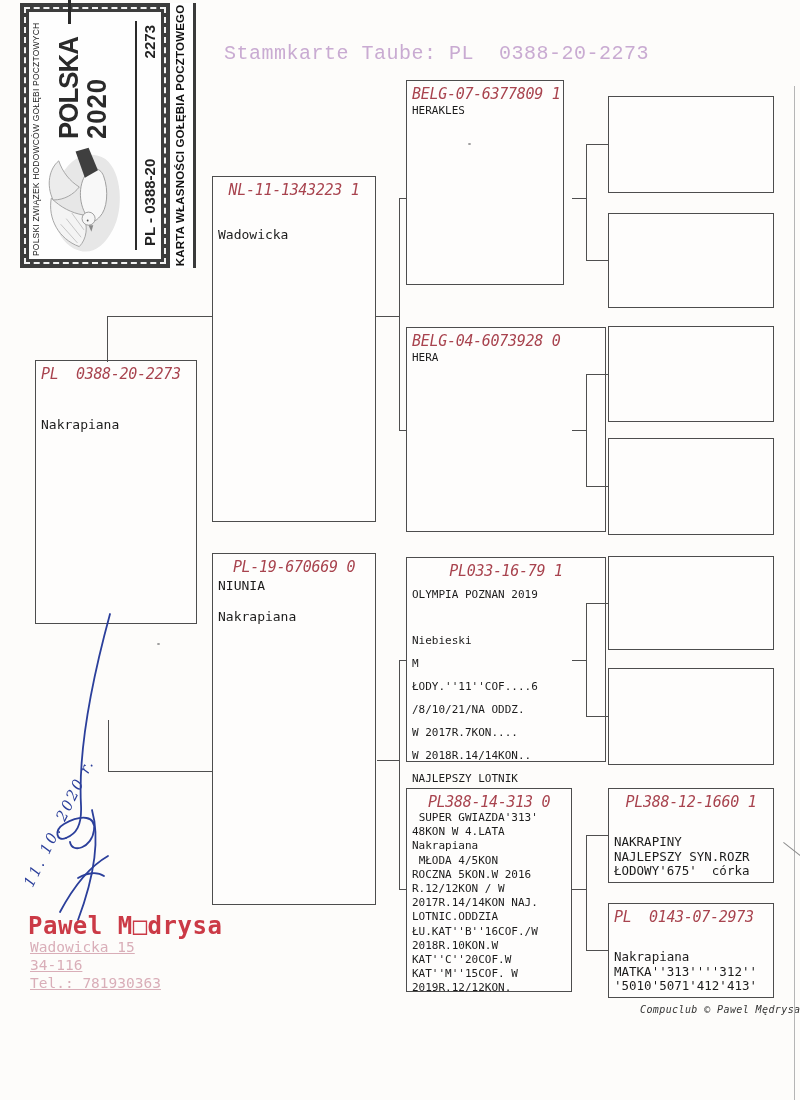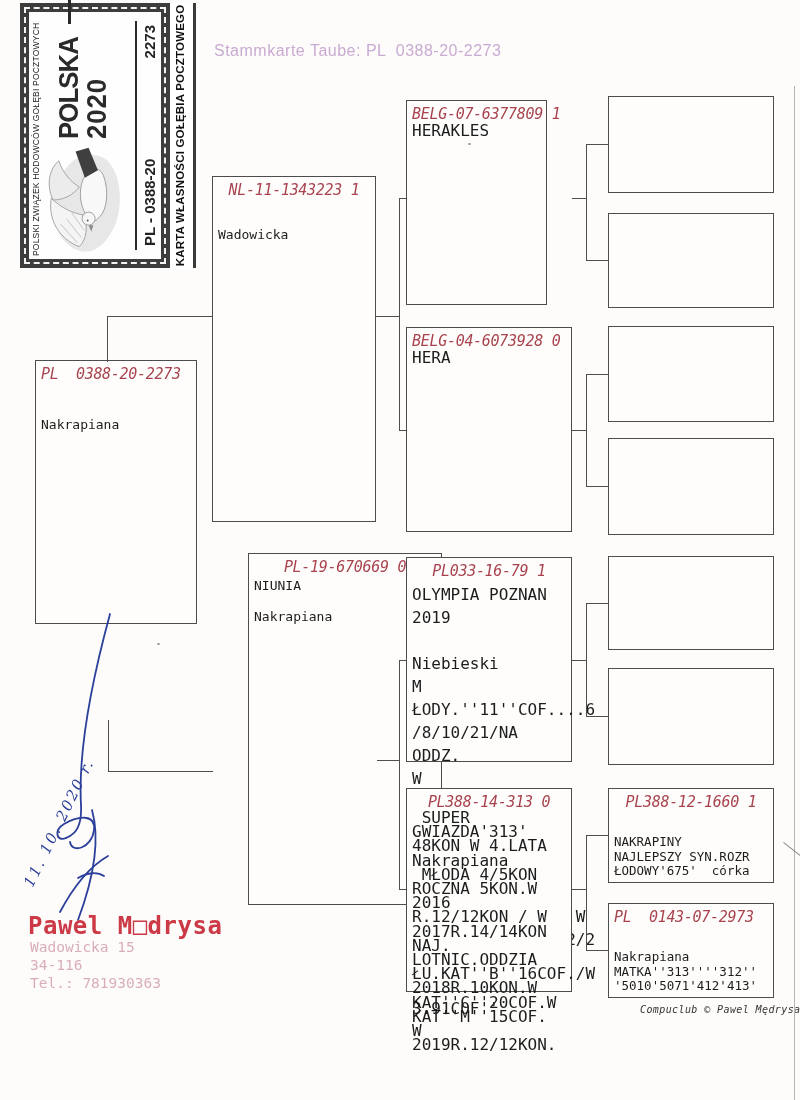--- a/index.html
+++ b/index.html
@@ -25,48 +25,48 @@
   .year-word{font-size:28px;letter-spacing:1px;transform:scaleX(.92);transform-origin:left;}
   .ring-row{position:absolute;left:9px;right:9px;bottom:0;height:24px;border-top:2px solid #2a2a2a;
             display:flex;justify-content:space-between;align-items:center;
             font-family:"Liberation Sans",sans-serif;font-weight:bold;font-size:15px;color:#222;
             padding:0 4px;}
   .karta-strip{position:absolute;left:0;top:150px;width:265px;height:20px;background:#fff;
                display:flex;align-items:center;justify-content:center;
                font-family:"Liberation Sans",sans-serif;font-weight:bold;font-size:11.5px;
                letter-spacing:.2px;color:#111;white-space:nowrap;}
   
-  .title{position:absolute;left:214px;top:42px;font-family:Liberation Sans, sans-serif;
-         font-size:16px;color:#c9abd2;letter-spacing:.5px;white-space:pre;}
+  .title{position:absolute;left:224px;top:42px;font-family:Liberation Mono, monospace;
+         font-size:20px;color:#c9abd2;letter-spacing:.5px;white-space:pre;}
   
   .pbox{position:absolute;border:1px solid #4d4d4d;background:#fefdfc;box-sizing:border-box;
         padding:4px 5px;}
   .ring{display:block;font-style:italic;font-size:15px;color:#a8434e;white-space:pre;
         letter-spacing:-.3px;}
   .lines{display:block;font-size:13px;line-height:15.5px;white-space:pre-wrap;color:#1c1c1c;}
   .c{text-align:center;}
   .subject .lines{margin-top:34px;}
   .father .lines{margin-top:28px;}
   .mother .lines{margin-top:2px;}
-  .gp .lines{font-size:16px;}
+  .gp .lines{font-size:11px;}
   .gp3 .lines{line-height:23px;margin-top:3px;}
   .gp4 .lines{line-height:14.2px;}
   .gg .lines{font-size:12.5px;line-height:14.5px;margin-top:24px;}
   
   .ln{position:absolute;background:#4f4f4f;}
   .h{height:1px;} .v{width:1px;}
   
   .sig-svg{position:absolute;left:48px;top:610px;}
   .sig-date{position:absolute;left:20px;top:882px;transform-origin:0 0;transform:rotate(-64deg);
             font-family:"DejaVu Serif",serif;font-style:italic;font-size:15px;letter-spacing:2px;
             color:#2b3f9b;white-space:pre;}
   .owner-name{position:absolute;left:28px;top:912px;font-size:24px;font-weight:bold;
               color:#cb3a46;letter-spacing:.5px;white-space:pre;}
   .owner-addr{position:absolute;left:30px;top:938px;font-size:14.5px;line-height:18px;
-              color:#d9aeb8;white-space:pre-wrap;}
+              color:#d9aeb8;white-space:pre-wrap;text-decoration:underline;}
   .footer{position:absolute;left:640px;top:1004px;font-style:italic;font-size:10px;
           letter-spacing:.4px;color:#333;white-space:pre;}
   
   .scan-edge{position:absolute;left:794px;top:86px;width:1px;height:1014px;background:#b5b5b5;}
   .stray{position:absolute;left:781px;top:849px;width:23px;height:1px;background:#8a8a8a;
          transform:rotate(38deg);}
   .speck{position:absolute;width:3px;height:2px;background:#9a9a9a;border-radius:50%;}
 </style>
 </head>
 <body>
@@ -112,38 +112,38 @@
   <div class="pbox subject" style="left:35px;top:360px;width:162px;height:264px;">
     <span class="ring">PL  0388-20-2273</span>
     <span class="lines">Nakrapiana</span>
   </div>
 
   <div class="pbox father" style="left:212px;top:176px;width:164px;height:346px;">
     <span class="ring c">NL-11-1343223 1</span>
     <span class="lines">Wadowicka</span>
   </div>
 
-  <div class="pbox mother" style="left:212px;top:553px;width:194px;height:352px;margin-left:36px;">
+  <div class="pbox mother" style="left:212px;top:553px;width:164px;height:352px;">
     <span class="ring c">PL-19-670669 0</span>
     <span class="lines">NIUNIA
 
 Nakrapiana</span>
   </div>
 
-  <div class="pbox gp" style="left:406px;top:100px;width:141px;height:205px;">
+  <div class="pbox gp" style="left:406px;top:80px;width:158px;height:205px;">
     <span class="ring">BELG-07-6377809 1</span>
     <span class="lines">HERAKLES</span>
   </div>
 
-  <div class="pbox gp" style="left:406px;top:327px;width:166px;height:205px;">
+  <div class="pbox gp" style="left:406px;top:327px;width:200px;height:205px;">
     <span class="ring">BELG-04-6073928 0</span>
     <span class="lines">HERA</span>
   </div>
 
-  <div class="pbox gp gp3" style="left:406px;top:557px;width:166px;height:205px;">
+  <div class="pbox gp gp3" style="left:406px;top:557px;width:200px;height:205px;">
     <span class="ring c">PL033-16-79 1</span>
     <span class="lines">OLYMPIA POZNAN 2019
 
 Niebieski
 M
 ŁODY.''11''COF....6
 /8/10/21/NA ODDZ.
 W 2017R.7KON....
 W 2018R.14/14KON..
 NAJLEPSZY LOTNIK

